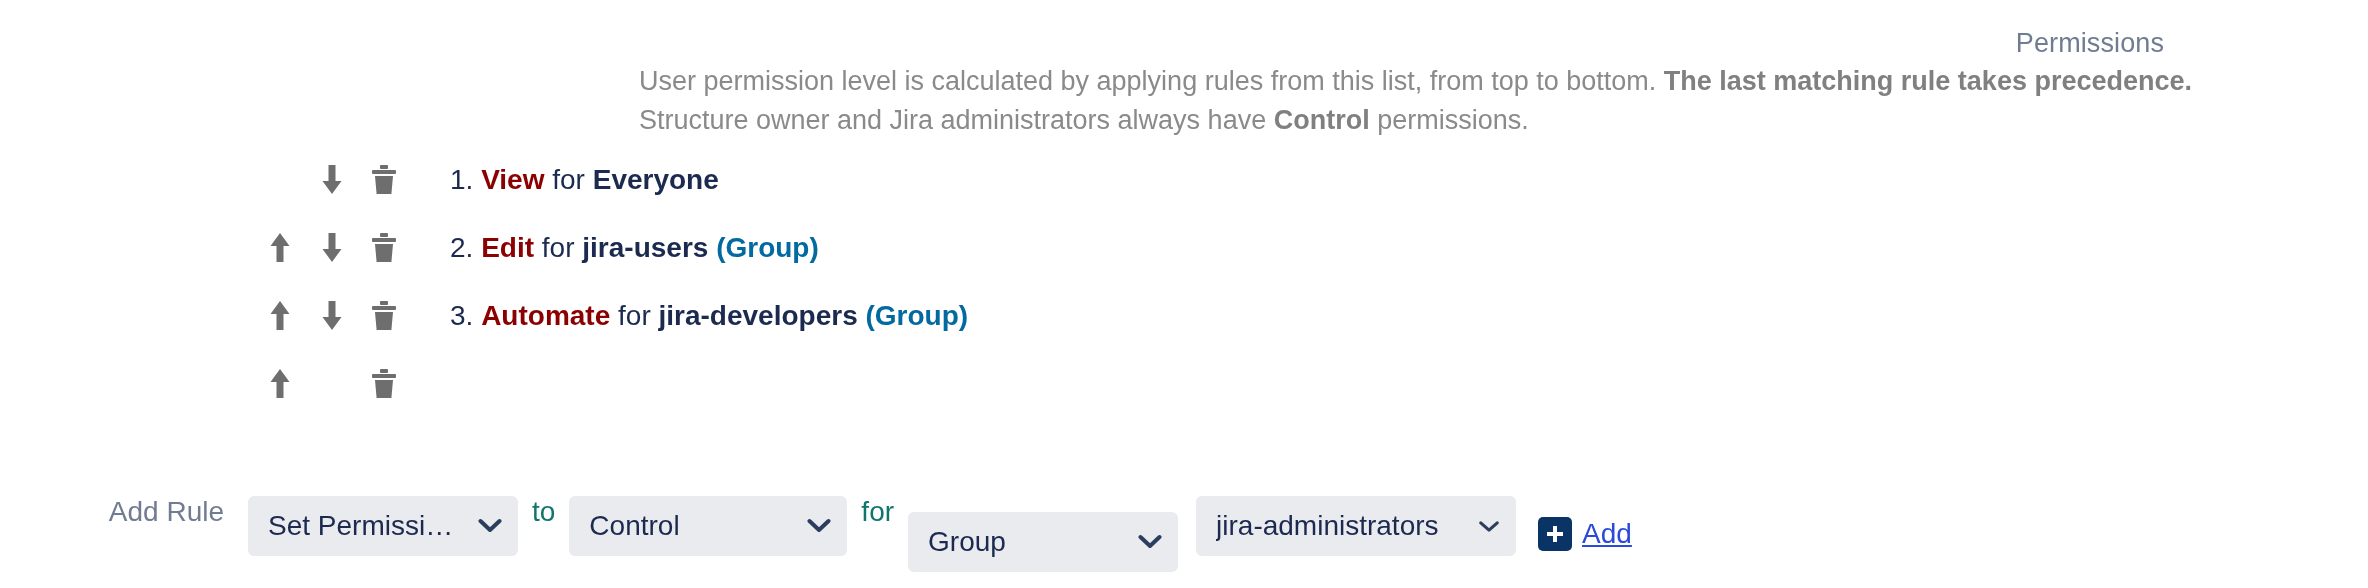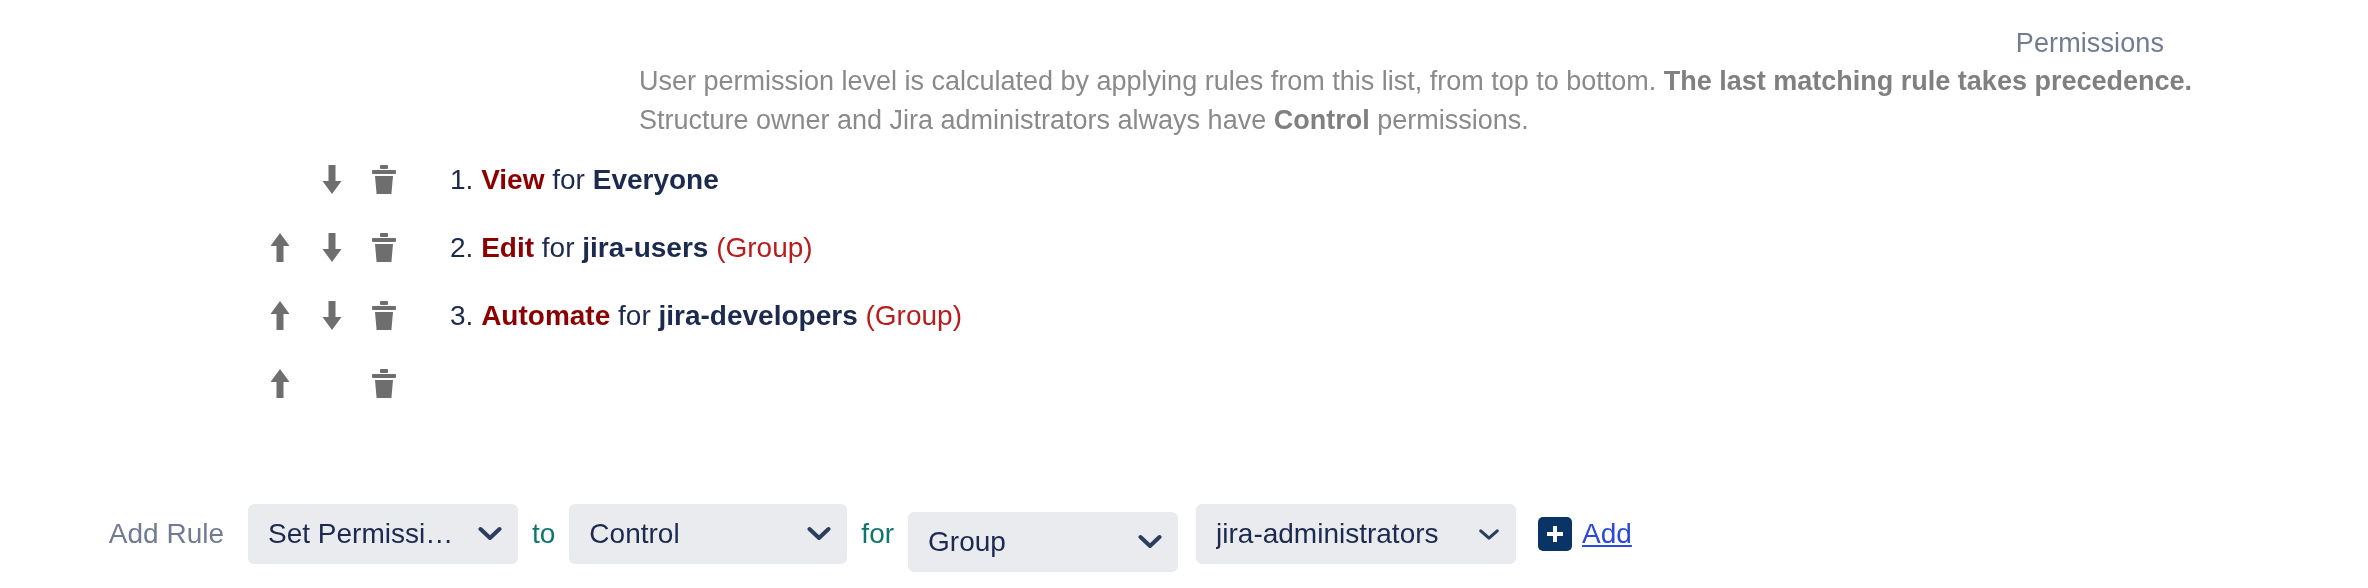--- a/index.html
+++ b/index.html
@@ -112,32 +112,31 @@
   }
   .rule-for {
     color: #1b2a4e;
     font-weight: normal;
   }
   .rule-subject {
     color: #1b2a4e;
     font-weight: bold;
   }
   .rule-kind {
-    color: #b91c1c;
-    font-weight: normal;
+    color: #0369a1;
+    font-weight: bold;
   }
 
   
   .addrule {
     position: absolute;
     left: 0;
     top: 496px;
     width: 2100px;
     display: flex;
-    align-items: center;
   }
   .addrule-label {
     width: 248px;
     text-align: right;
     padding-right: 24px;
     box-sizing: border-box;
     font-size: 28px;
     color: #707c92;
     white-space: nowrap;
   }

